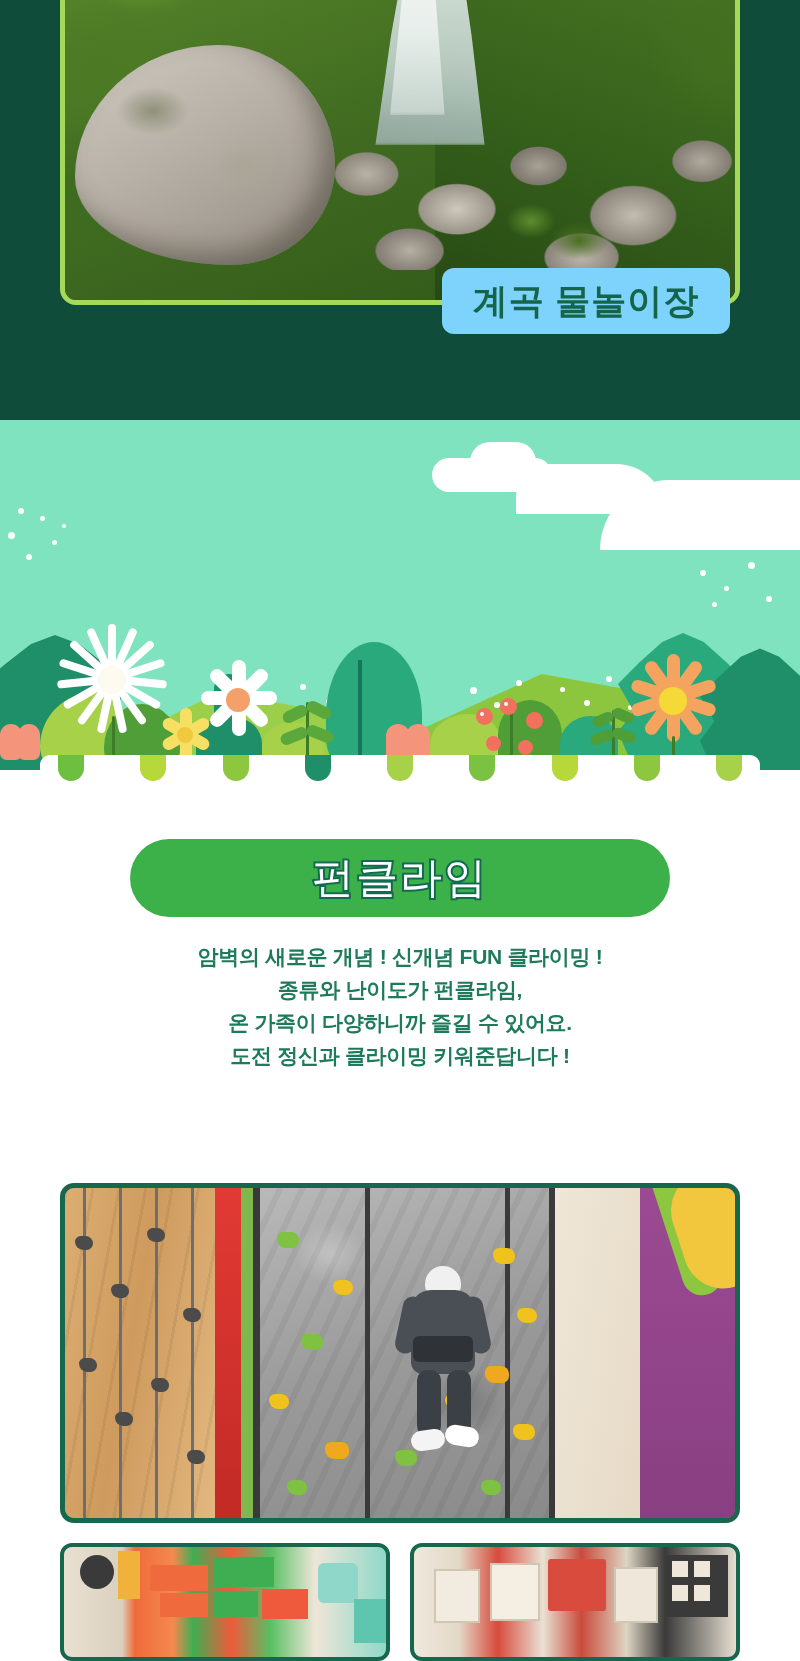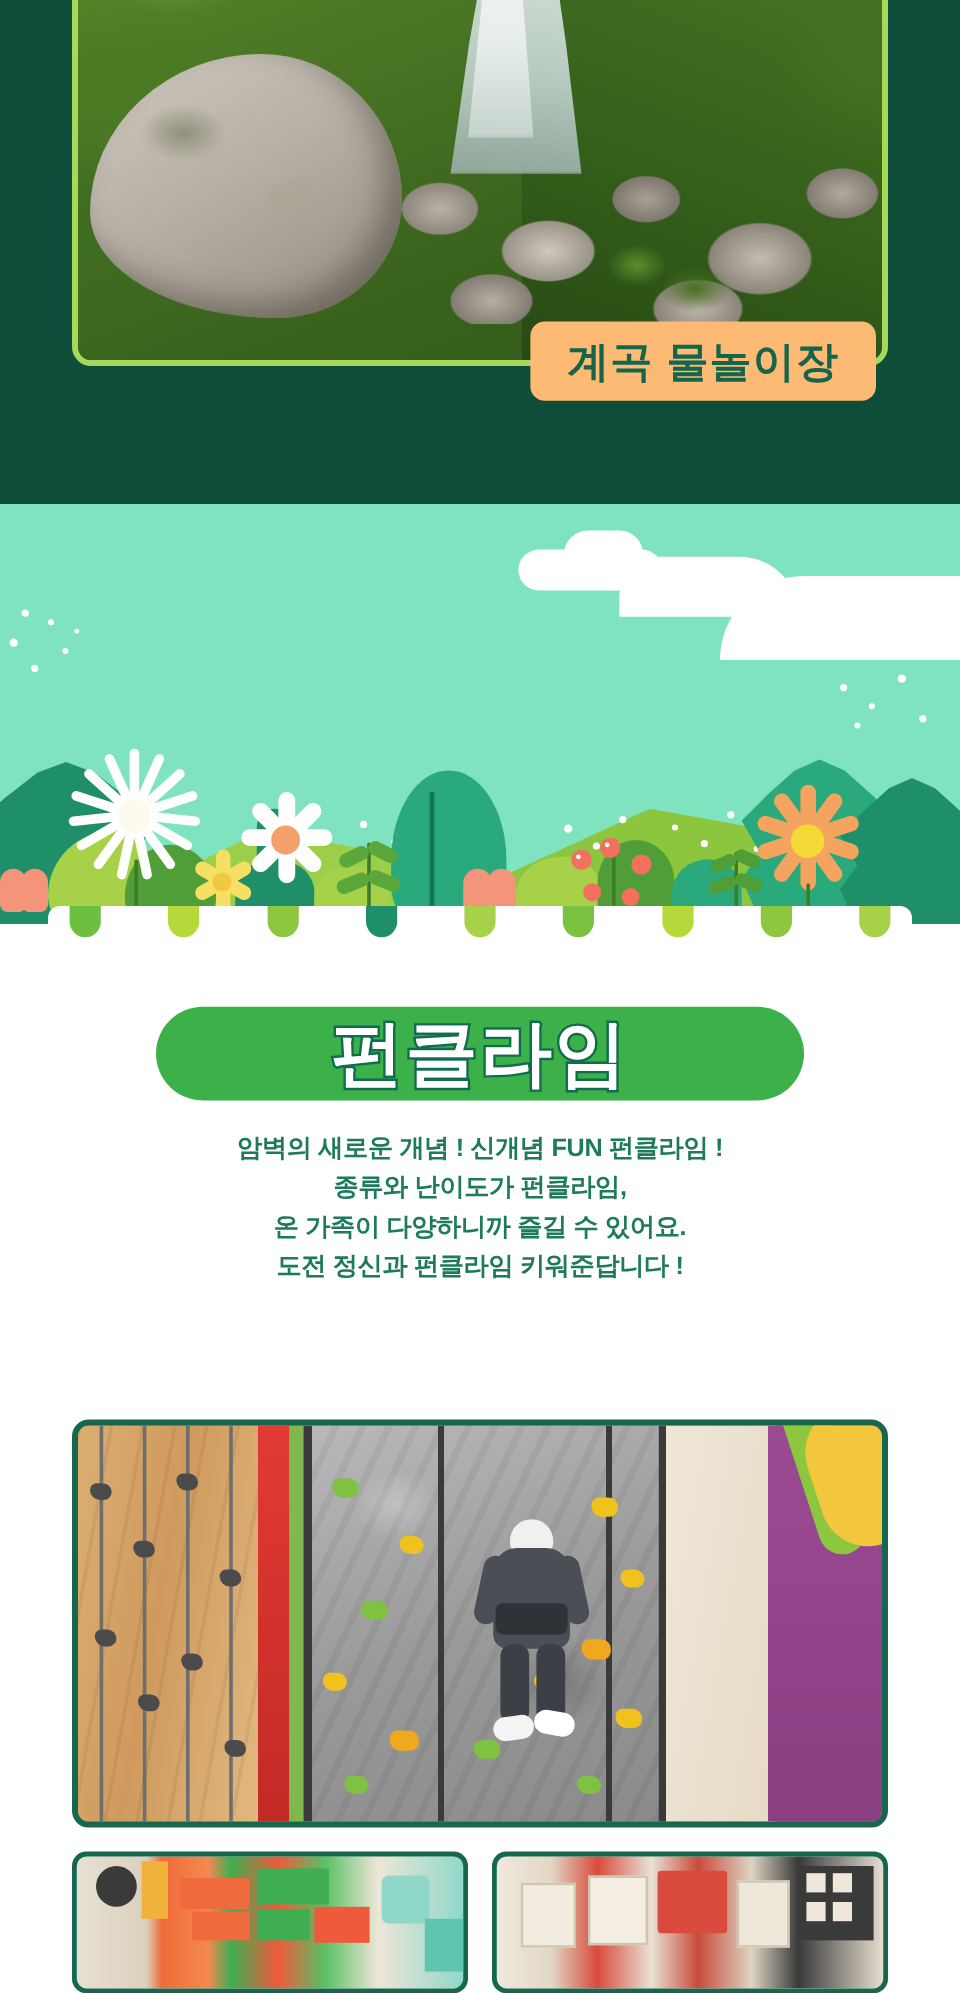--- a/index.html
+++ b/index.html
@@ -71,21 +71,21 @@
       radial-gradient(ellipse 50px 32px at 62% 92%, #bdb6ab 0%, #8a847a 72%, transparent 76%);
   }
   .vp-shrub{
     position:absolute; left:430px; top:300px; width:120px; height:90px;
     background:
       radial-gradient(ellipse 40px 28px at 30% 40%, #5d8c2c 0%, transparent 62%),
       radial-gradient(ellipse 46px 30px at 70% 62%, #487020 0%, transparent 64%);
   }
   .valley-badge{
     position:absolute; left:442px; top:268px; width:288px; height:66px;
-    background:#fdba74; border-radius:12px;
+    background:#7dd3fc; border-radius:12px;
     display:flex; align-items:center; justify-content:center;
   }
   .valley-badge span{
     font-size:35px; font-weight:700; color:#14654a; letter-spacing:1px;
   }
 
   
   .indoor-section{
     position:absolute; left:0; top:420px; width:800px; height:350px;
     background:#7fe3bf; overflow:hidden;
@@ -142,21 +142,21 @@
     display:flex; justify-content:space-between; padding:0 18px;
   }
   .tab-dot{ width:26px; height:26px; border-radius:0 0 50% 50%; }
 
   .fun-badge{
     position:absolute; left:90px; top:84px; width:540px; height:78px;
     background:#3cb14a; border-radius:39px;
     display:flex; align-items:center; justify-content:center;
   }
   .fun-badge span{
-    font-size:60px; font-weight:700; color:#ffffff; letter-spacing:2px;
+    font-size:42px; font-weight:400; color:#ffffff; letter-spacing:2px;
     -webkit-text-stroke:4px #116b4f; paint-order:stroke fill;
   }
 
   .desc{
     position:absolute; left:0; top:185px; width:720px;
     text-align:center; color:#1d7a5a; font-weight:700;
     font-size:21px; line-height:33px; letter-spacing:-.3px;
   }
   .desc p{ white-space:nowrap; }
 
@@ -389,24 +389,24 @@
     <div class="tab-dot" style="background:#b6d83a;"></div>
     <div class="tab-dot" style="background:#8dc63f;"></div>
     <div class="tab-dot" style="background:#a8d14a;"></div>
   </div>
 
   <div class="fun-badge">
     <span>펀클라임</span>
   </div>
 
   <div class="desc">
-    <p>암벽의 새로운 개념 !  신개념 FUN 펀클라임 !</p>
+    <p>암벽의 새로운 개념 !  신개념 FUN 클라이밍 !</p>
     <p>종류와 난이도가 펀클라임,</p>
     <p>온 가족이 다양하니까 즐길 수 있어요.</p>
-    <p>도전 정신과 펀클라임 키워준답니다 !</p>
+    <p>도전 정신과 클라이밍 키워준답니다 !</p>
   </div>
 
   <div class="climb-photo">
     <div class="cp cp-woodwall">
       <div class="cp-holdline" style="left:18px;top:0;height:100%;"></div>
       <div class="cp-holdline" style="left:54px;top:0;height:100%;"></div>
       <div class="cp-holdline" style="left:90px;top:0;height:100%;"></div>
       <div class="cp-holdline" style="left:126px;top:0;height:100%;"></div>
       <div class="cp-hold" style="left:10px;top:48px;width:18px;height:14px;background:#4b4b4b;"></div>
       <div class="cp-hold" style="left:46px;top:96px;width:18px;height:14px;background:#4b4b4b;"></div>

